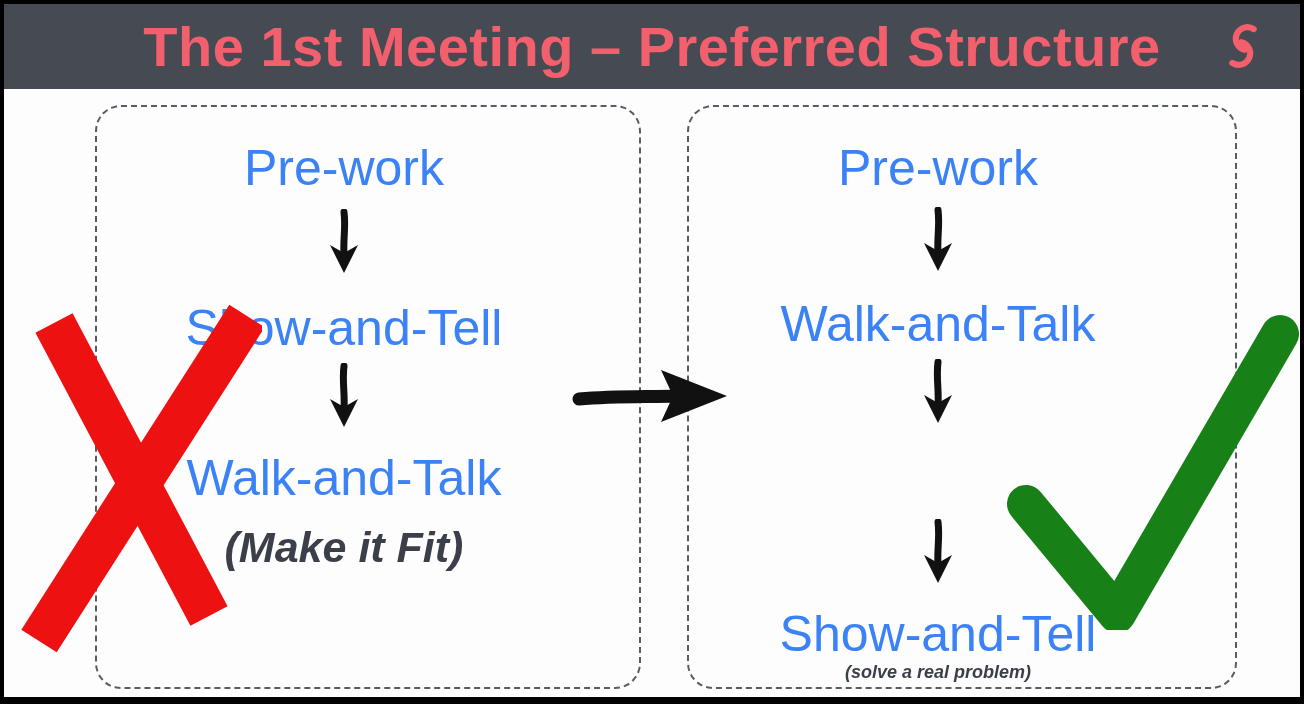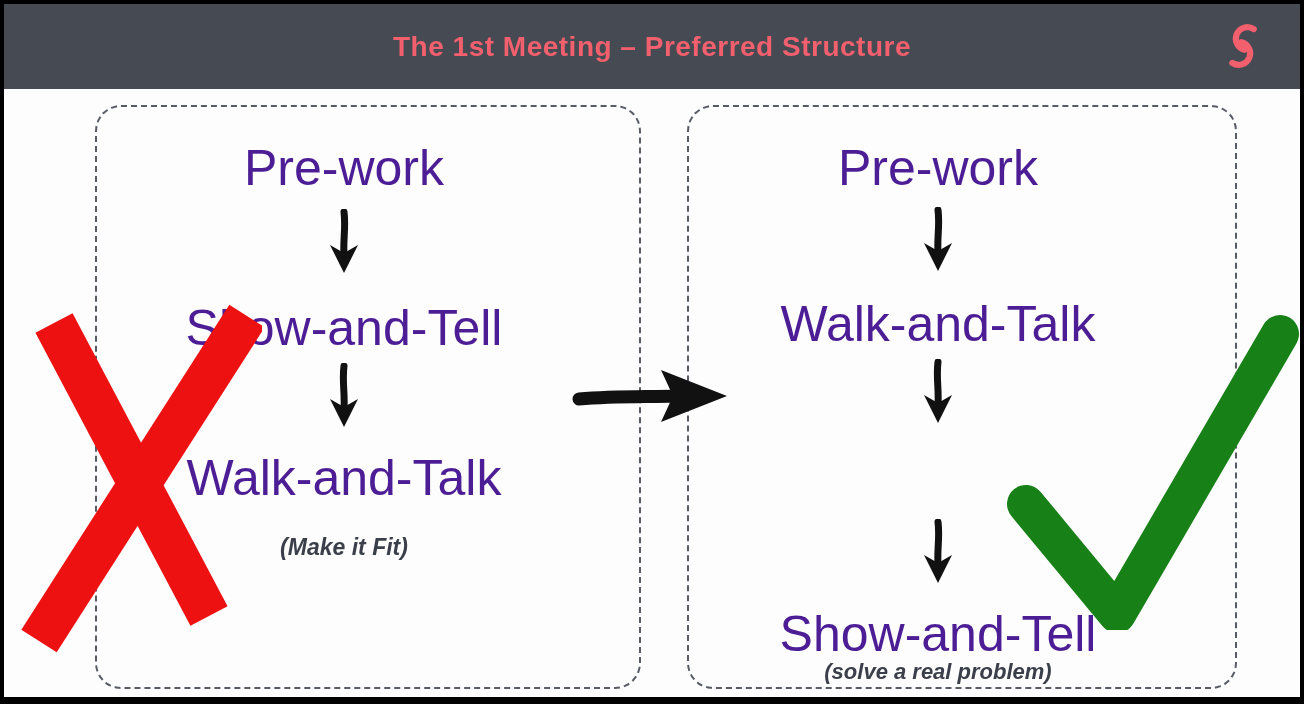--- a/index.html
+++ b/index.html
@@ -3,31 +3,31 @@
 <meta charset="utf-8">
 <style>
   html,body{margin:0;padding:0;background:#fff;}
   body{width:1304px;height:704px;overflow:hidden;font-family:"Liberation Sans",sans-serif;}
   .frame{position:relative;width:1304px;height:704px;background:#000;}
   .inner{position:absolute;left:4px;top:4px;right:4px;bottom:7px;background:#fdfdfd;overflow:hidden;}
 
   
   .header{position:absolute;left:0;top:0;right:0;height:85px;background:#464a53;}
   .title{position:absolute;left:0;right:0;top:0;height:68px;line-height:85px;
-         text-align:center;color:#f25f6d;font-size:28px;font-weight:bold;letter-spacing:.5px;}
+         text-align:center;color:#f25f6d;font-size:56px;font-weight:bold;letter-spacing:.5px;}
   .logo{position:absolute;right:34px;top:16px;}
 
   
   .panel{position:absolute;border:2px dashed #565b64;border-radius:26px;background:transparent;}
   .panel-left{left:91px;top:101px;width:542px;height:580px;}
   .panel-right{left:683px;top:101px;width:546px;height:580px;}
   .row{position:absolute;left:0;right:0;padding-right:48px;text-align:center;}
-  .step{font-size:50px;line-height:62px;color:#4c1d95;}
-  .note-big{font-size:23px;line-height:40px;color:#3a3f4a;font-style:italic;font-weight:600;}
-  .note-small{font-size:22px;line-height:26px;color:#3a3f4a;font-style:italic;font-weight:600;}
+  .step{font-size:50px;line-height:62px;color:#3b82f6;}
+  .note-big{font-size:43px;line-height:40px;color:#3a3f4a;font-style:italic;font-weight:600;}
+  .note-small{font-size:18px;line-height:26px;color:#3a3f4a;font-style:italic;font-weight:600;}
   .arrow-down{display:inline-block;}
 
   
   .overlay{position:absolute;pointer-events:none;}
 </style>
 </head>
 <body>
 
 <div class="frame">
   <div class="inner">

